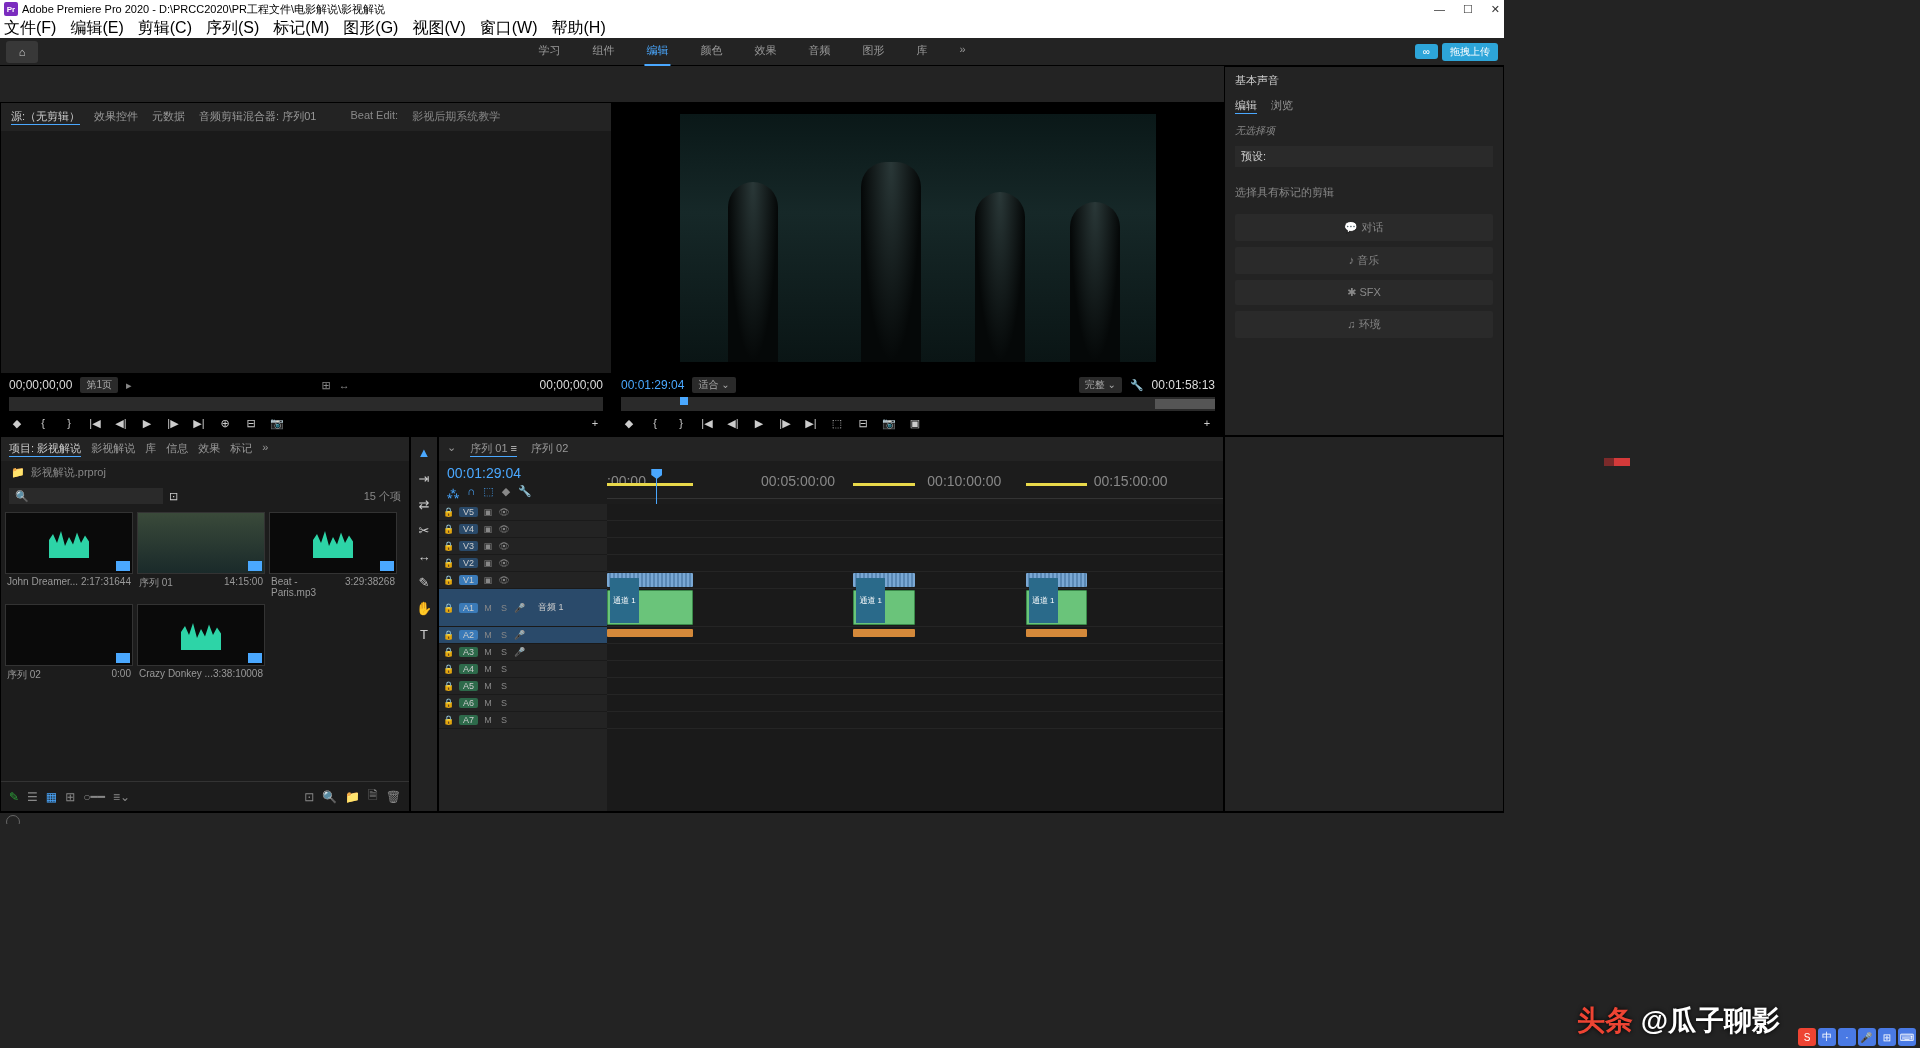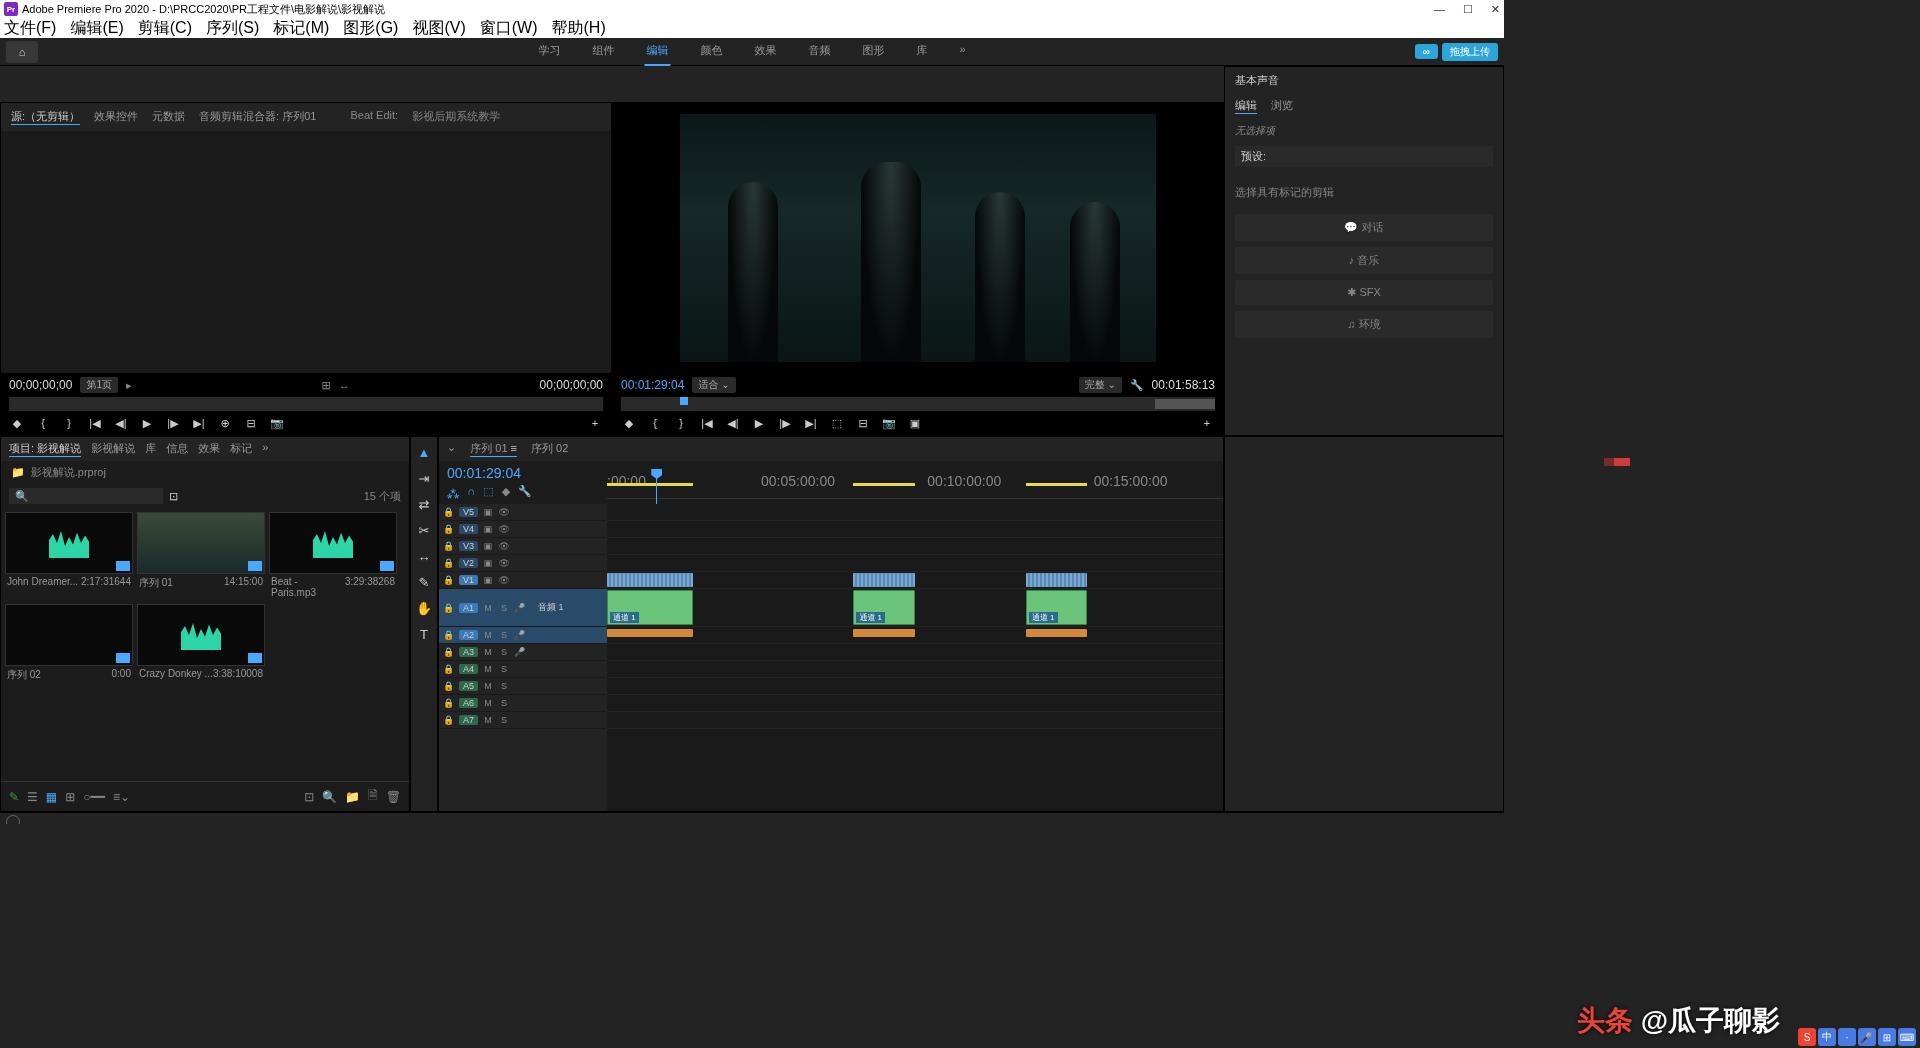--- a/index.html
+++ b/index.html
@@ -81,21 +81,21 @@
 .trackhead .lbl { background:#2a4a6a; color:#ccc; padding:0 4px; border-radius:2px; font-size:9px;text-align:right; }
 .trackhead .lbl.a { background:#2d6a4a; }
 .trackhead .lbl.sel { background:#3a7ab8; }
 .trackarea { flex:1; position:relative; background:#1a1a1a; }
 .track { height:17px; border-bottom:1px solid #252525; position:relative; }
 .track.tall { height:38px; }
 .clip { position:absolute; top:1px; bottom:1px; border-radius:1px; }
 .clip.v { background:repeating-linear-gradient(90deg,#7aa8d4 0,#7aa8d4 2px,#5a88b4 2px,#5a88b4 4px); }
 .clip.a { background:#6ac47a; border:1px solid #3a8a4a; }
 .clip.a2 { background:#d4893a; height:8px; top:2px; }
-.clip .lbl2 { position:absolute; bottom:1px; left:2px; background:#2a6a8a; color:#fff; font-size:8px; padding:0 3px;text-align:right; }
+.clip .lbl2 { position:absolute; bottom:1px; left:2px; background:#2a6a8a; color:#fff; font-size:8px; padding:17px 3px;text-align:right; }
 .essound { width:280px; background:#232323; border:1px solid #000; padding:6px 10px; }
 .essound .hdr { color:#ccc; margin-bottom:10px; }
 .essound .estabs { display:flex; gap:14px; margin-bottom:10px; }
 .essound .estabs span { color:#999; cursor:pointer; }
 .essound .estabs .active { color:#ccc; border-bottom:1px solid #4aa8ff; }
 .essound .row { color:#888; margin-bottom:8px; font-size:10px; font-style:italic; }
 .essound .preset { display:flex; align-items:center; background:#2a2a2a; padding:3px 6px; margin-bottom:18px; }
 .essound .msg { color:#888; margin-bottom:14px; }
 .essound .btn { background:#2a2a2a; color:#888; padding:6px; text-align:center; margin-bottom:6px; border-radius:2px; cursor:pointer; }
 .redblock { position:absolute; top:458px; right:290px; width:16px; height:8px; background:#d43a3a; }

